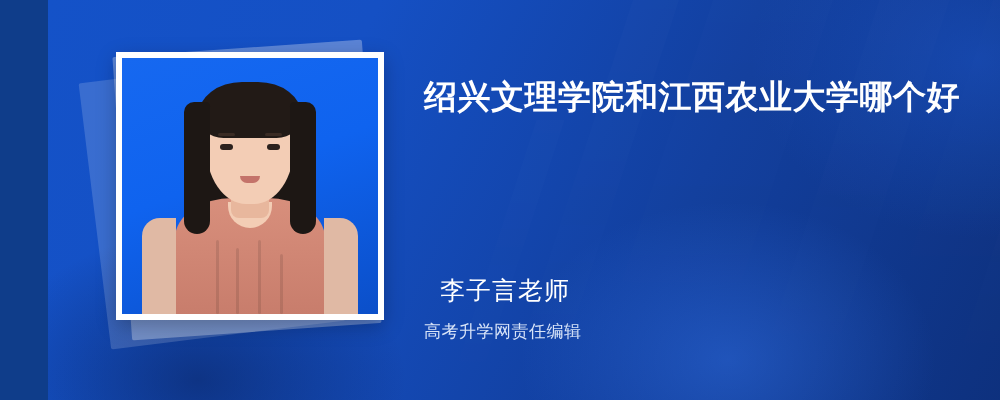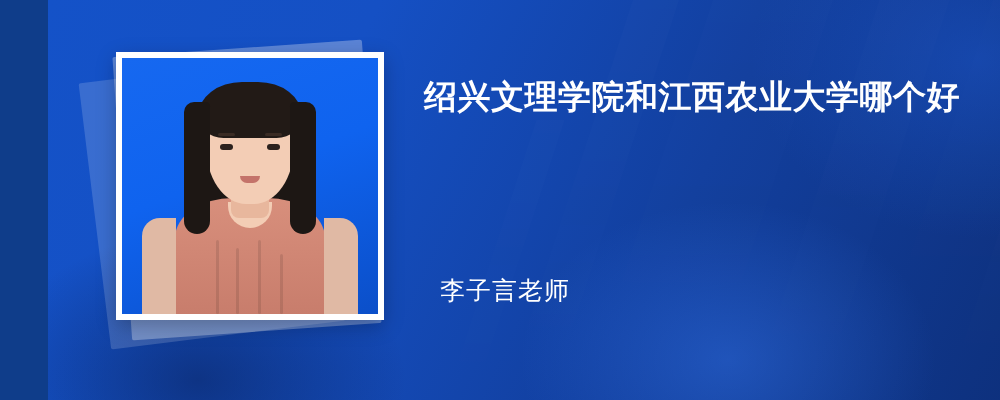--- a/index.html
+++ b/index.html
@@ -289,14 +289,15 @@
         <div class="p-mouth"></div>
       </div>
     </div>
   </div>
 
   <div class="text-block">
     <h1 class="headline">绍兴文理学院和江西农业大学哪个好</h1>
   </div>
 
   <div class="author">李子言老师</div>
+  <div class="subtitle">高考升学网责任编辑</div>
 
 </div>
 
 </body></html>

